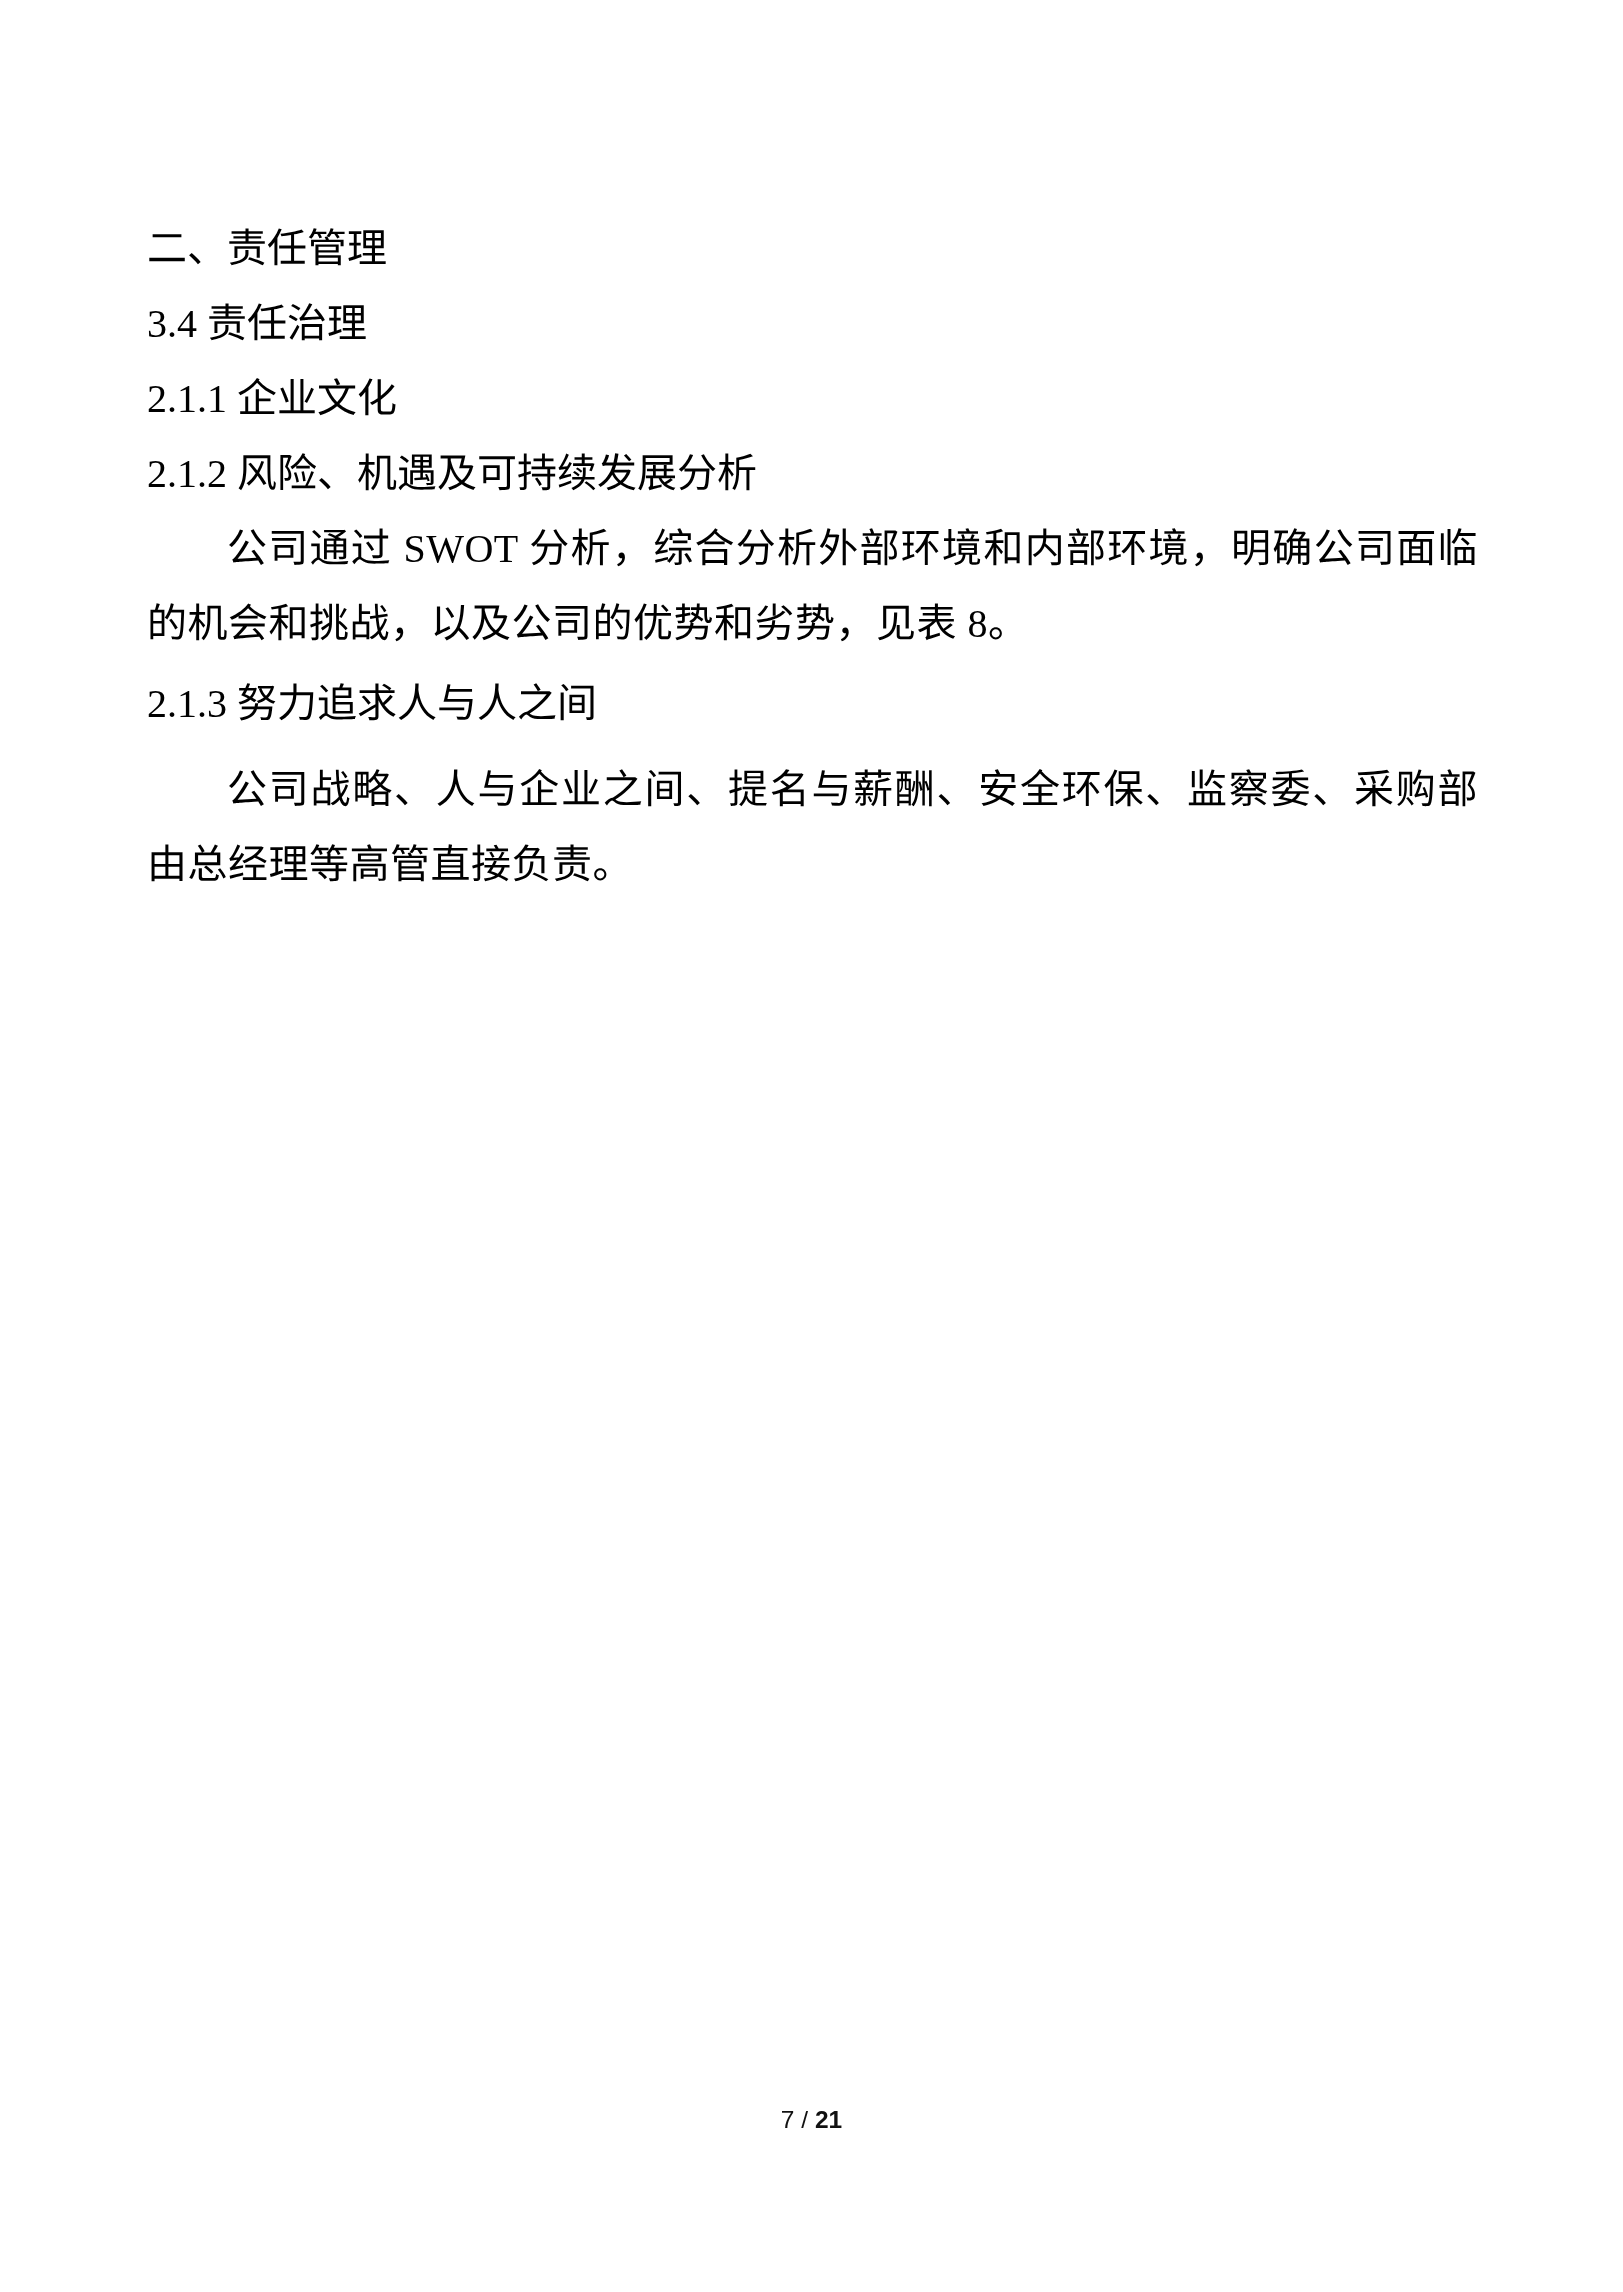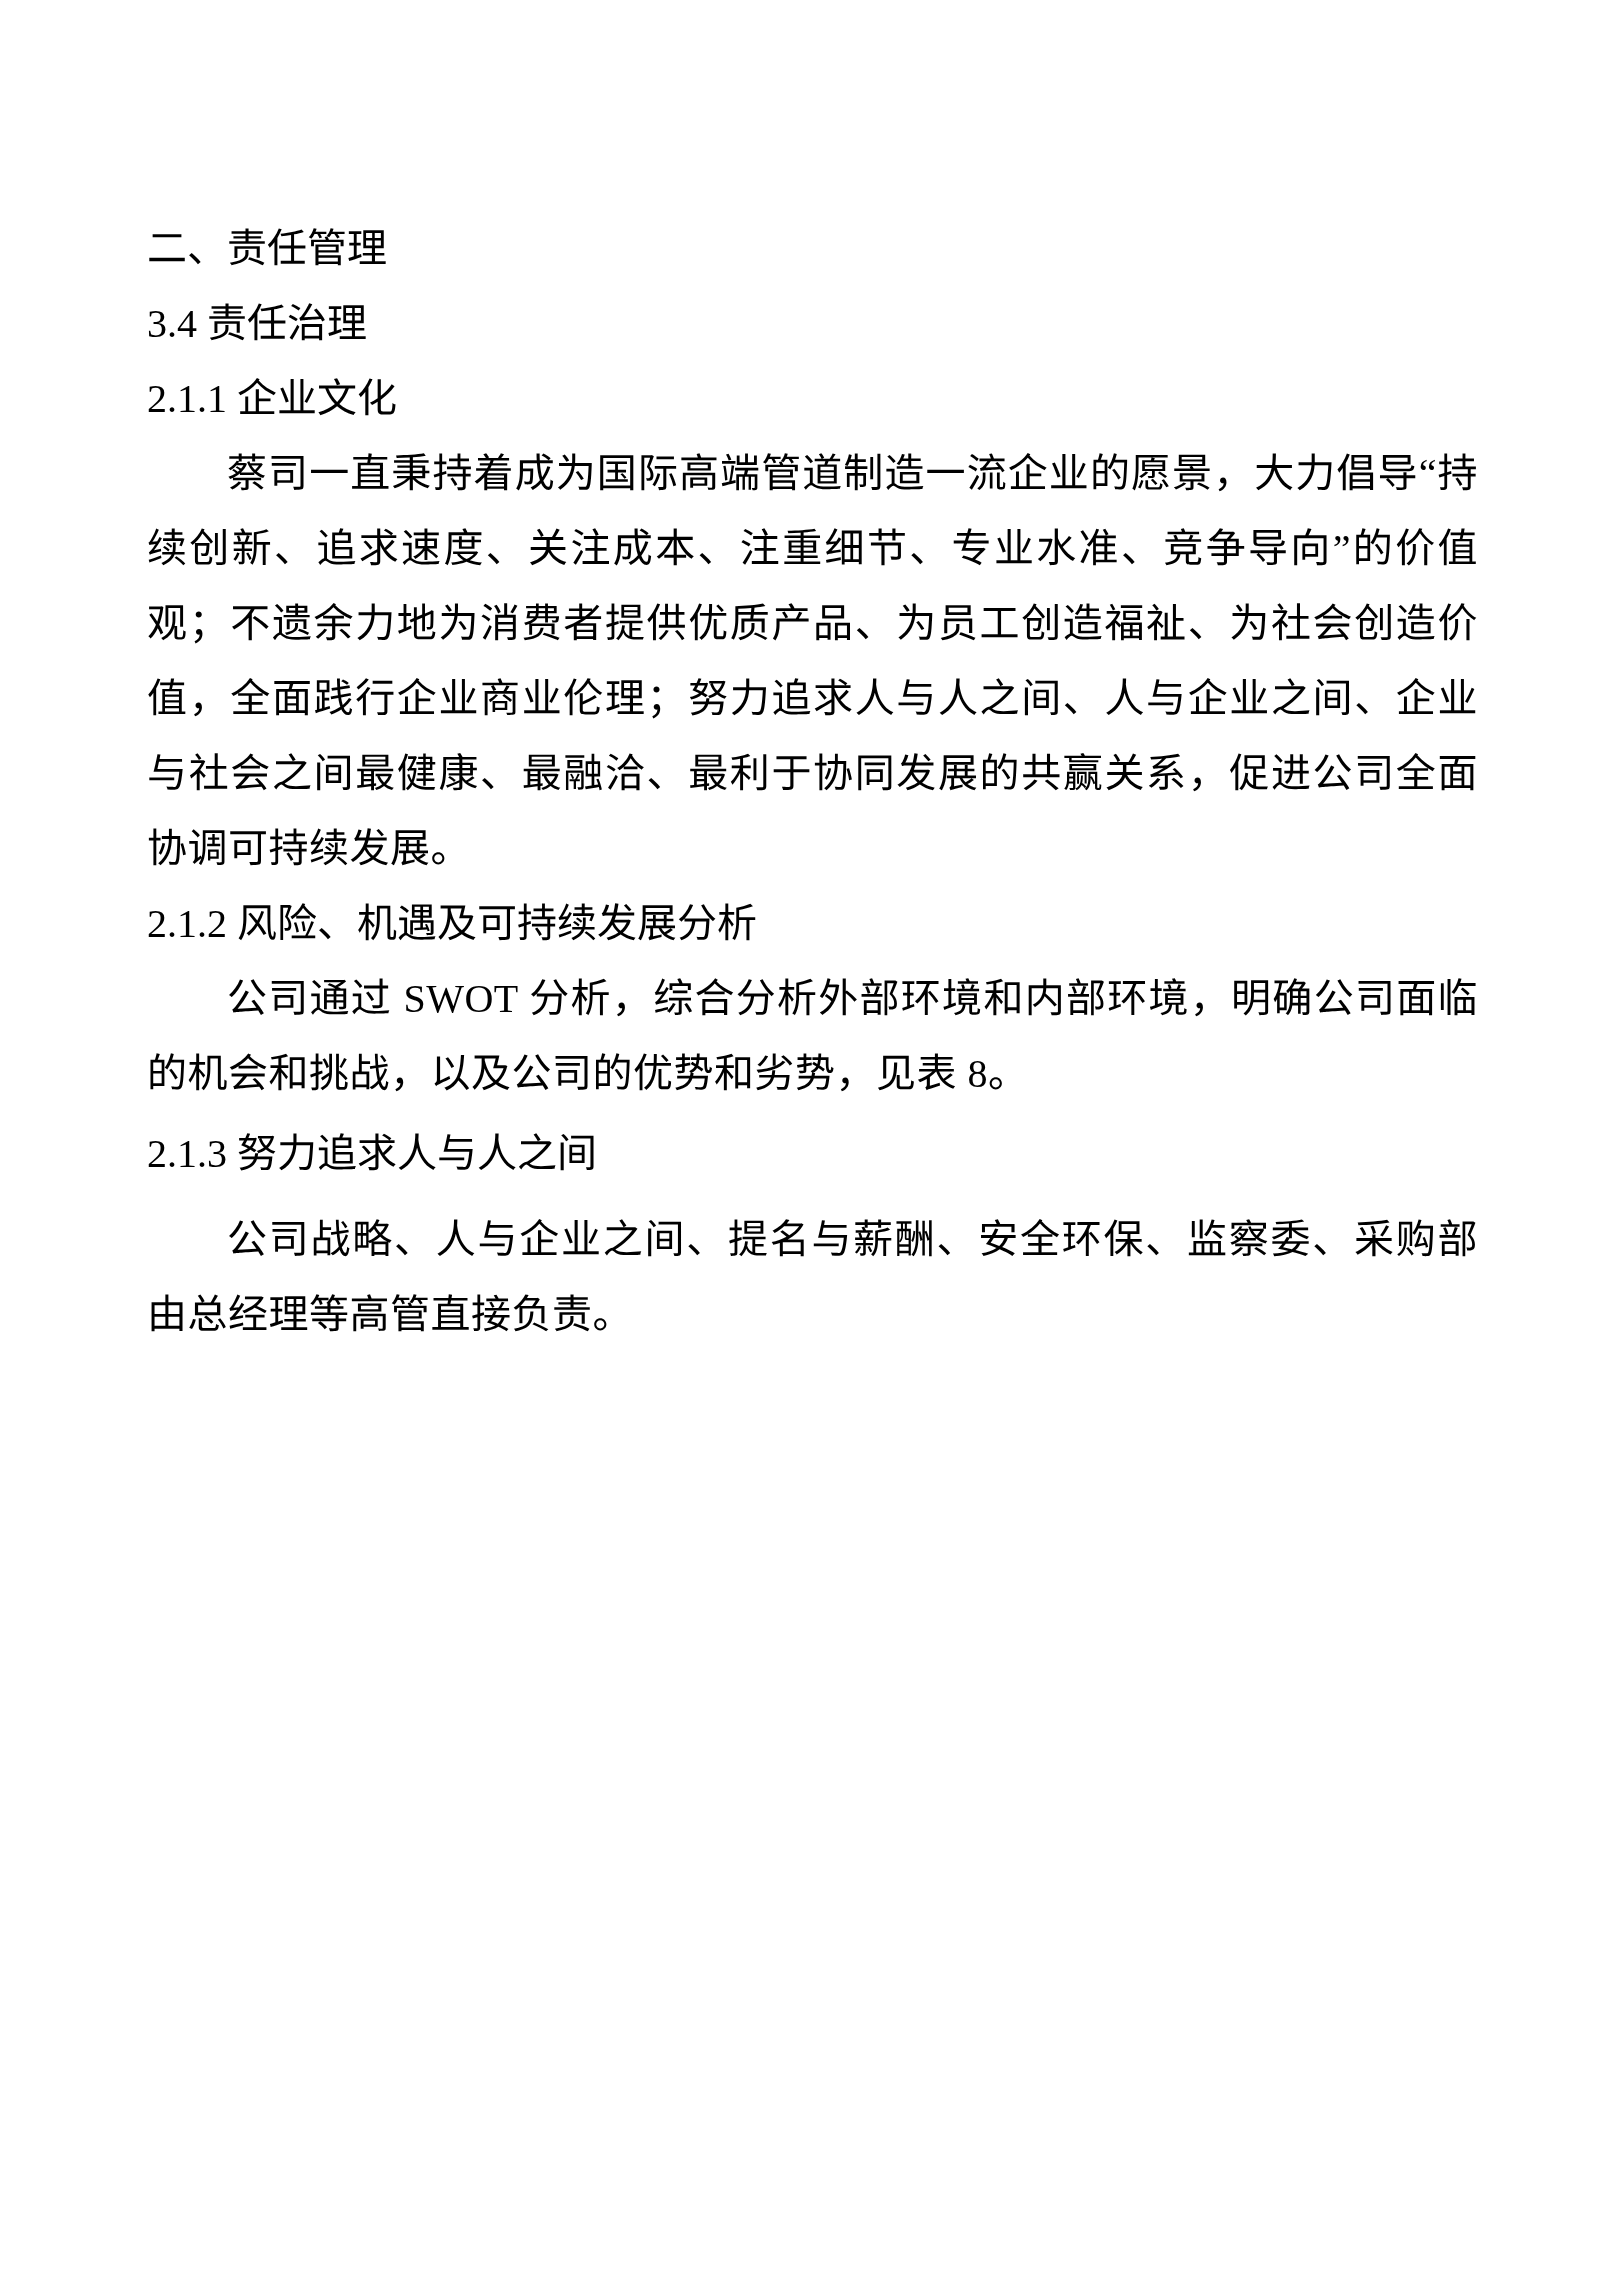--- a/index.html
+++ b/index.html
@@ -67,28 +67,30 @@
 <div class="page">
 
   <main class="content">
 
     <div class="heading">二、责任管理</div>
 
     <div class="heading">3.4 责任治理</div>
 
     <div class="heading">2.1.1 企业文化</div>
 
-    <p class="para">蔡司一直秉持着成为国际高端管道制造一流企业的愿景，大力倡导“持续创新、追求速度、关注成本、注重细节、专业水准、竞争导向”的价值观；不遗余力地为消费者提供优质产品、为员工创造福祉、为社会创造价值，全面践行企业商业伦理；努力追求人与人之间、人与企业之间、企业与社会之间最健康、最融洽、最利于协同发展的共赢关系，促进公司全面协调可持续发展。</p>
 
     <div class="heading">2.1.2 风险、机遇及可持续发展分析</div>
 
     <p class="para">公司通过 SWOT 分析，综合分析外部环境和内部环境，明确公司面临的机会和挑战，以及公司的优势和劣势，见表 8。</p>
 
 
     <div class="heading h-213">2.1.3 努力追求人与人之间</div>
 
     <p class="para p-last">公司战略、人与企业之间、提名与薪酬、安全环保、监察委、采购部由总经理等高管直接负责。</p>
 
   </main>
 
+  <footer class="page-footer">
+    <span>7</span><span> / </span><span class="total">21</span>
+  </footer>
 
 </div>
 
 
 </body></html>

